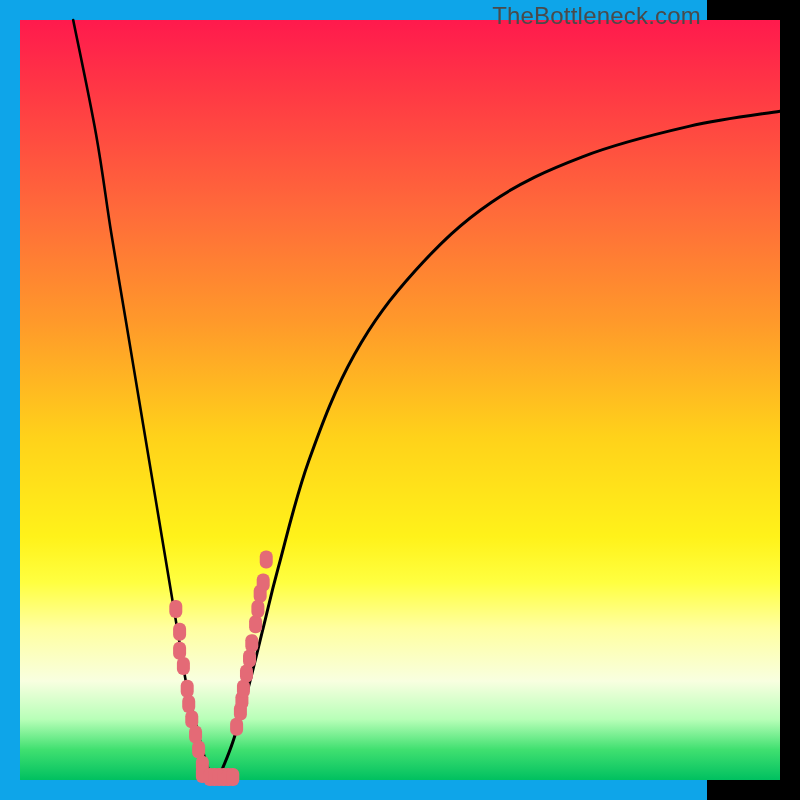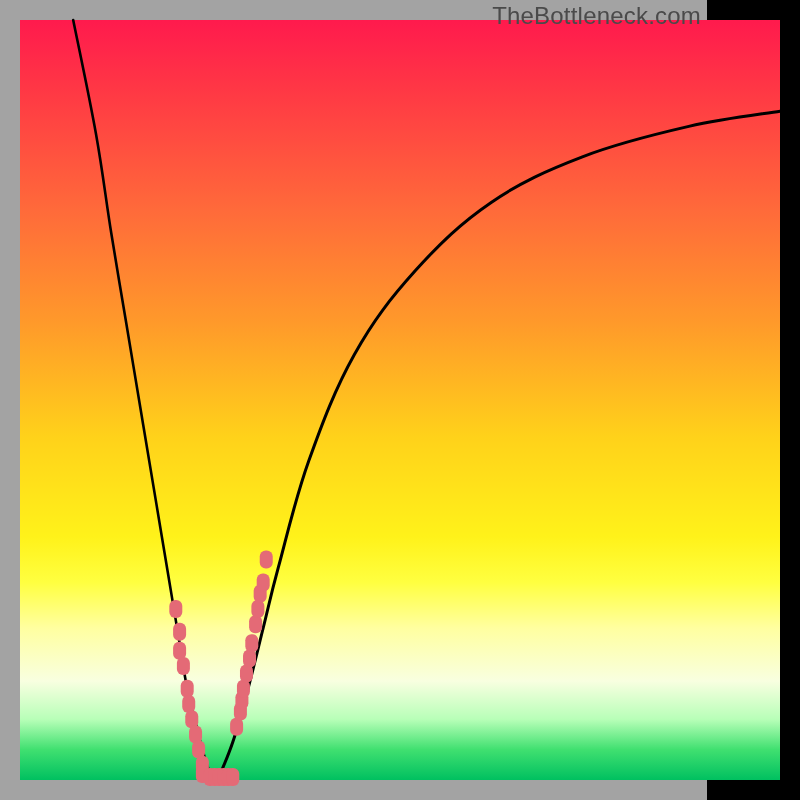--- a/index.html
+++ b/index.html
@@ -10,21 +10,21 @@
     background: #000;
     overflow: hidden;
     font-family: Arial, Helvetica, sans-serif;
   }
   .frame {
     position: absolute;
     left: 0;
     top: 0;
     width: 707px;
     height: 800px;
-    background: #a3a3a3;
+    background: #0ea5e9;
   }
   .plot-area {
     position: absolute;
     left: 20px;
     top: 20px;
     width: 760px;
     height: 760px;
     background: linear-gradient(
       to bottom,
       #ff1a4d 0%,

